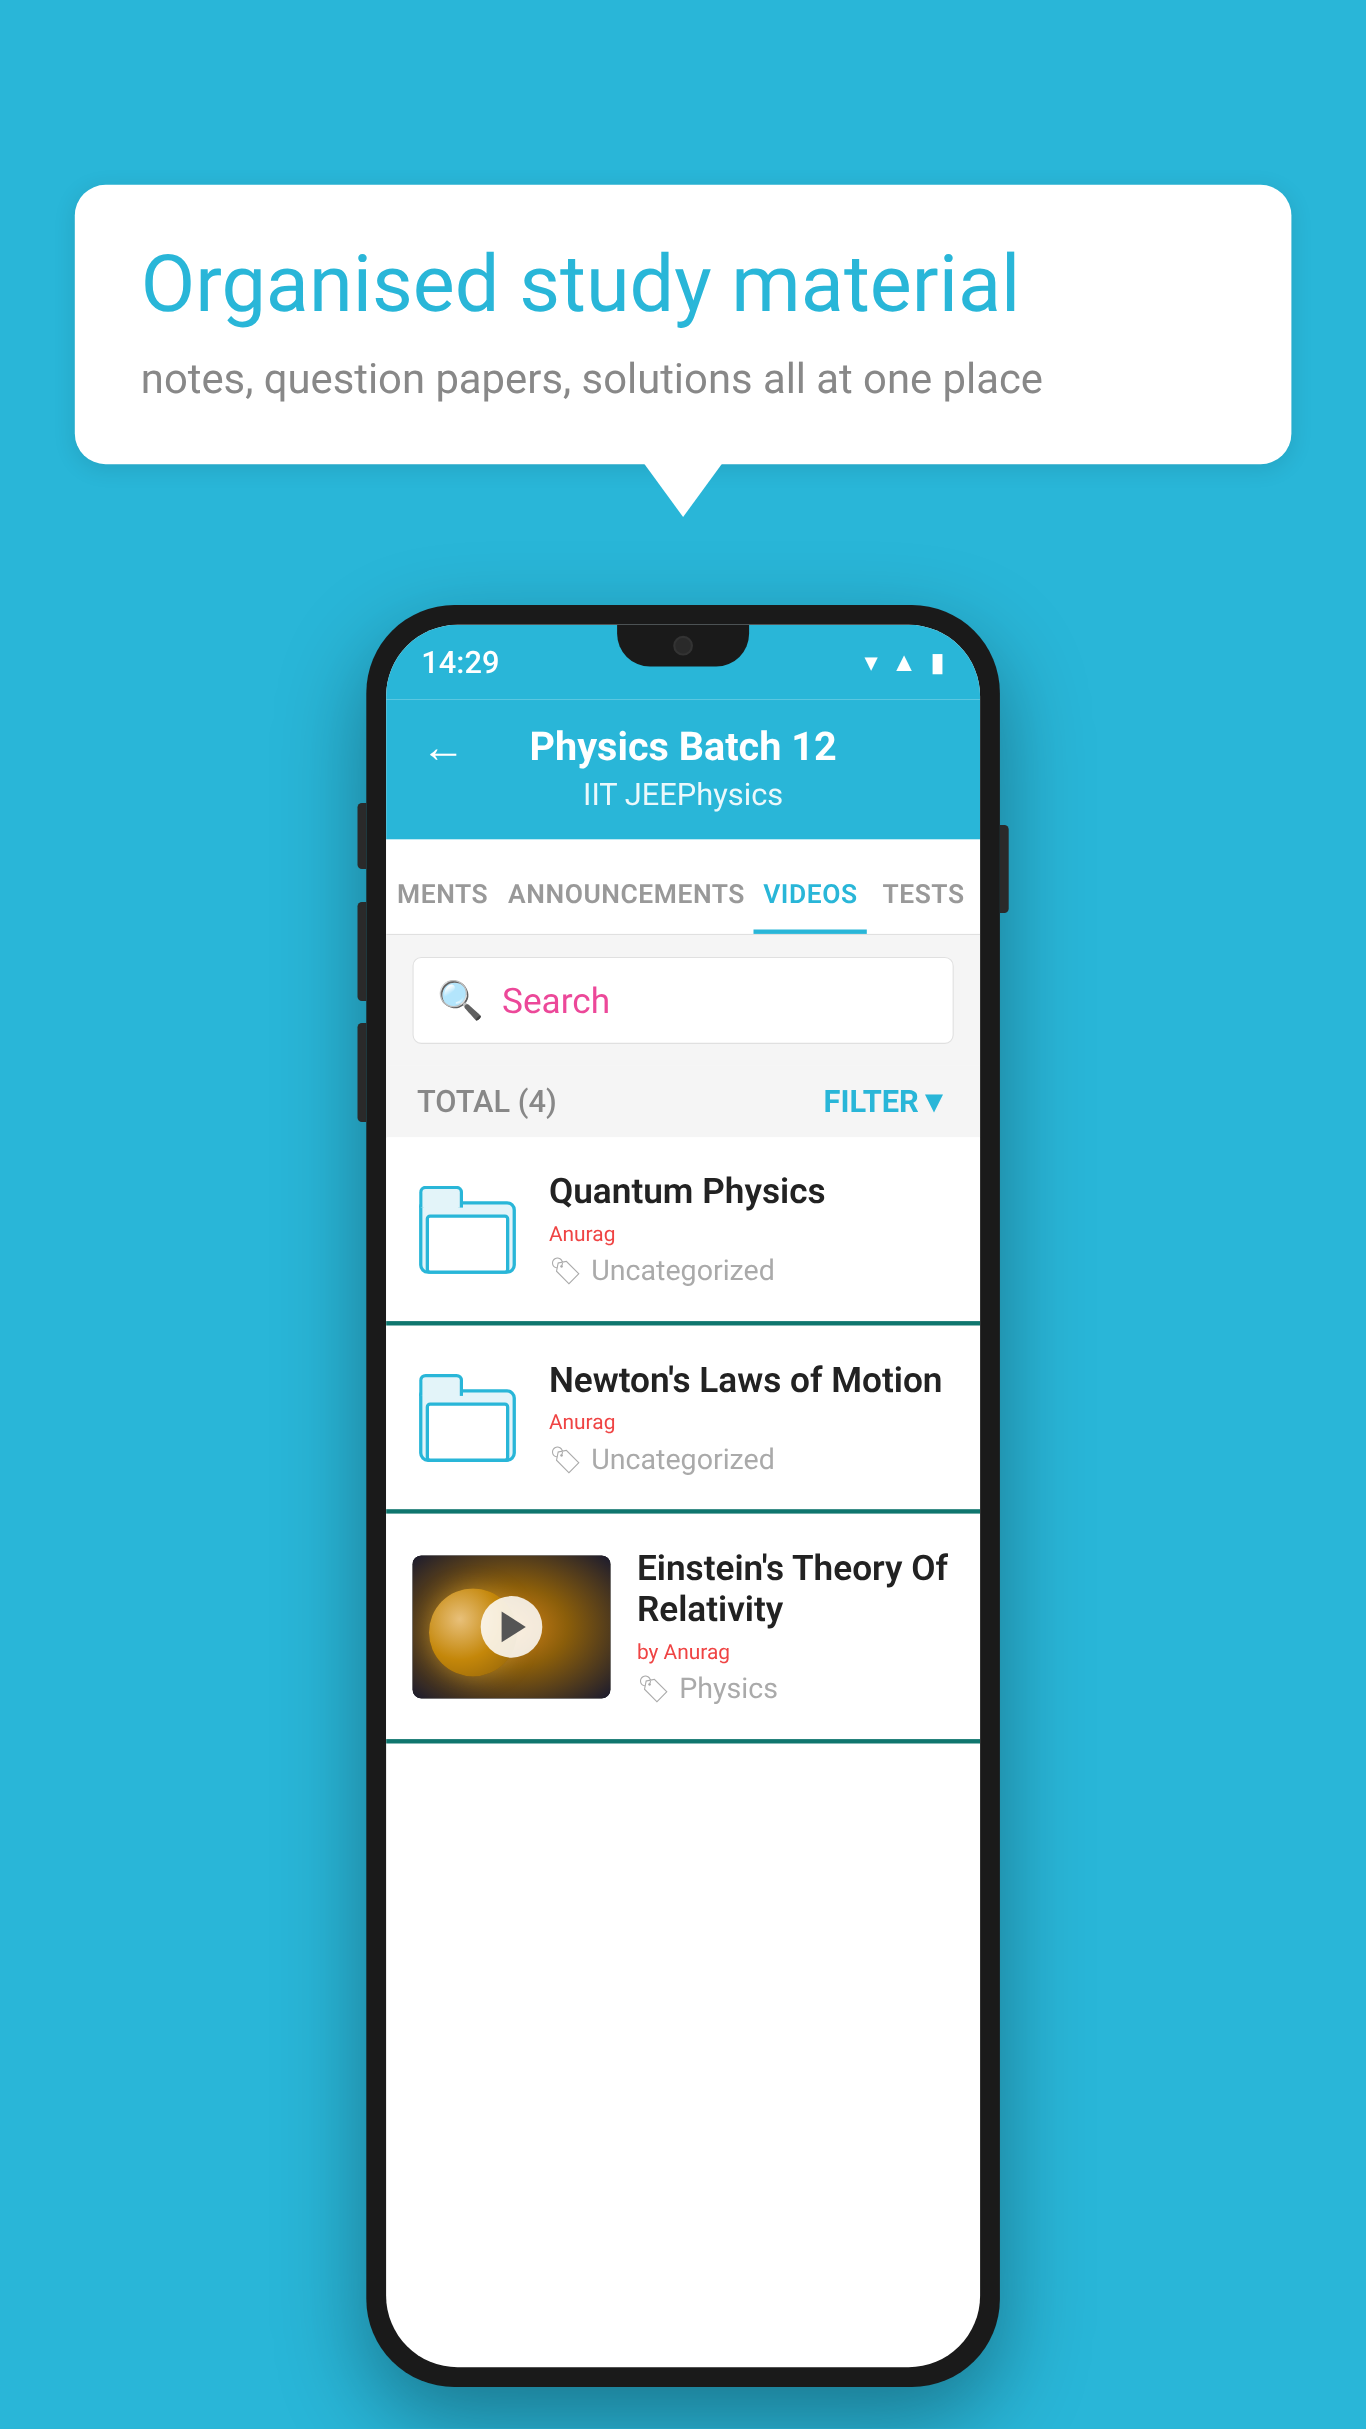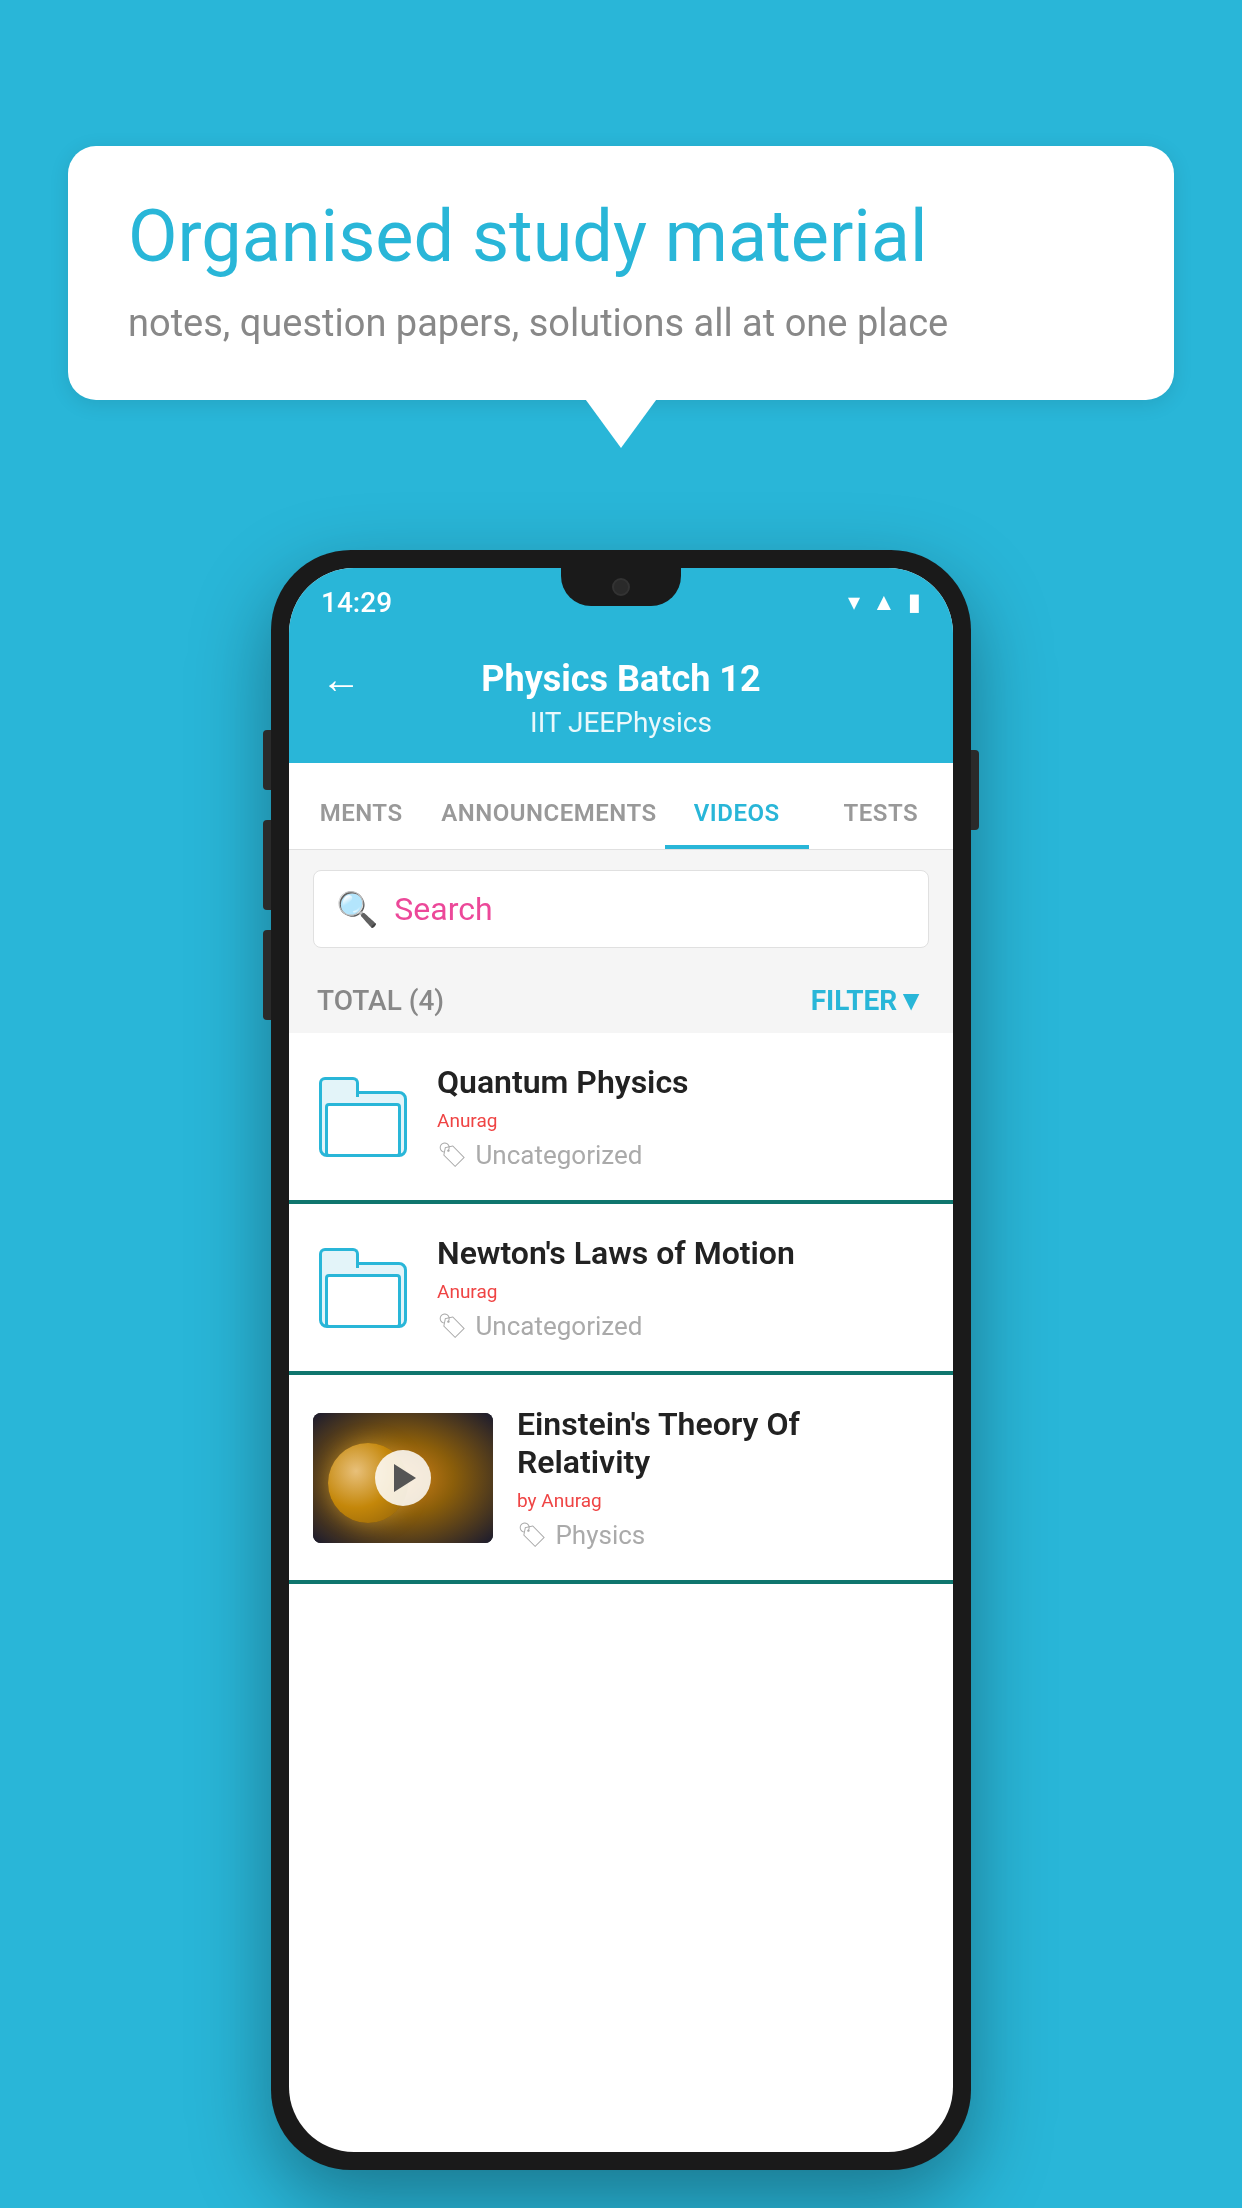--- a/index.html
+++ b/index.html
@@ -9,21 +9,21 @@
       height: 2208px;
       background-color: #29b6d8;
       font-family: 'Roboto', Arial, sans-serif;
       overflow: hidden;
       position: relative;
     }
 
     
     .speech-bubble {
       position: absolute;
-      top: 146px;
+      top: 168px;
       left: 68px;
       right: 68px;
       background: #fff;
       border-radius: 28px;
       padding: 50px 60px 55px 60px;
       box-shadow: 0 4px 20px rgba(0,0,0,0.1);
     }
 
     .speech-bubble::after {
       content: '';
@@ -51,21 +51,21 @@
       color: #888;
       font-weight: 400;
     }
 
     
     .phone-frame {
       position: absolute;
       top: 550px;
       left: 50%;
       transform: translateX(-50%);
-      width: 700px;
+      width: 576px;
       height: 1620px;
       background: #1a1a1a;
       border-radius: 80px;
       padding: 18px;
       box-shadow: 0 30px 80px rgba(0,0,0,0.35);
     }
 
     .phone-inner {
       width: 100%;
       height: 100%;

